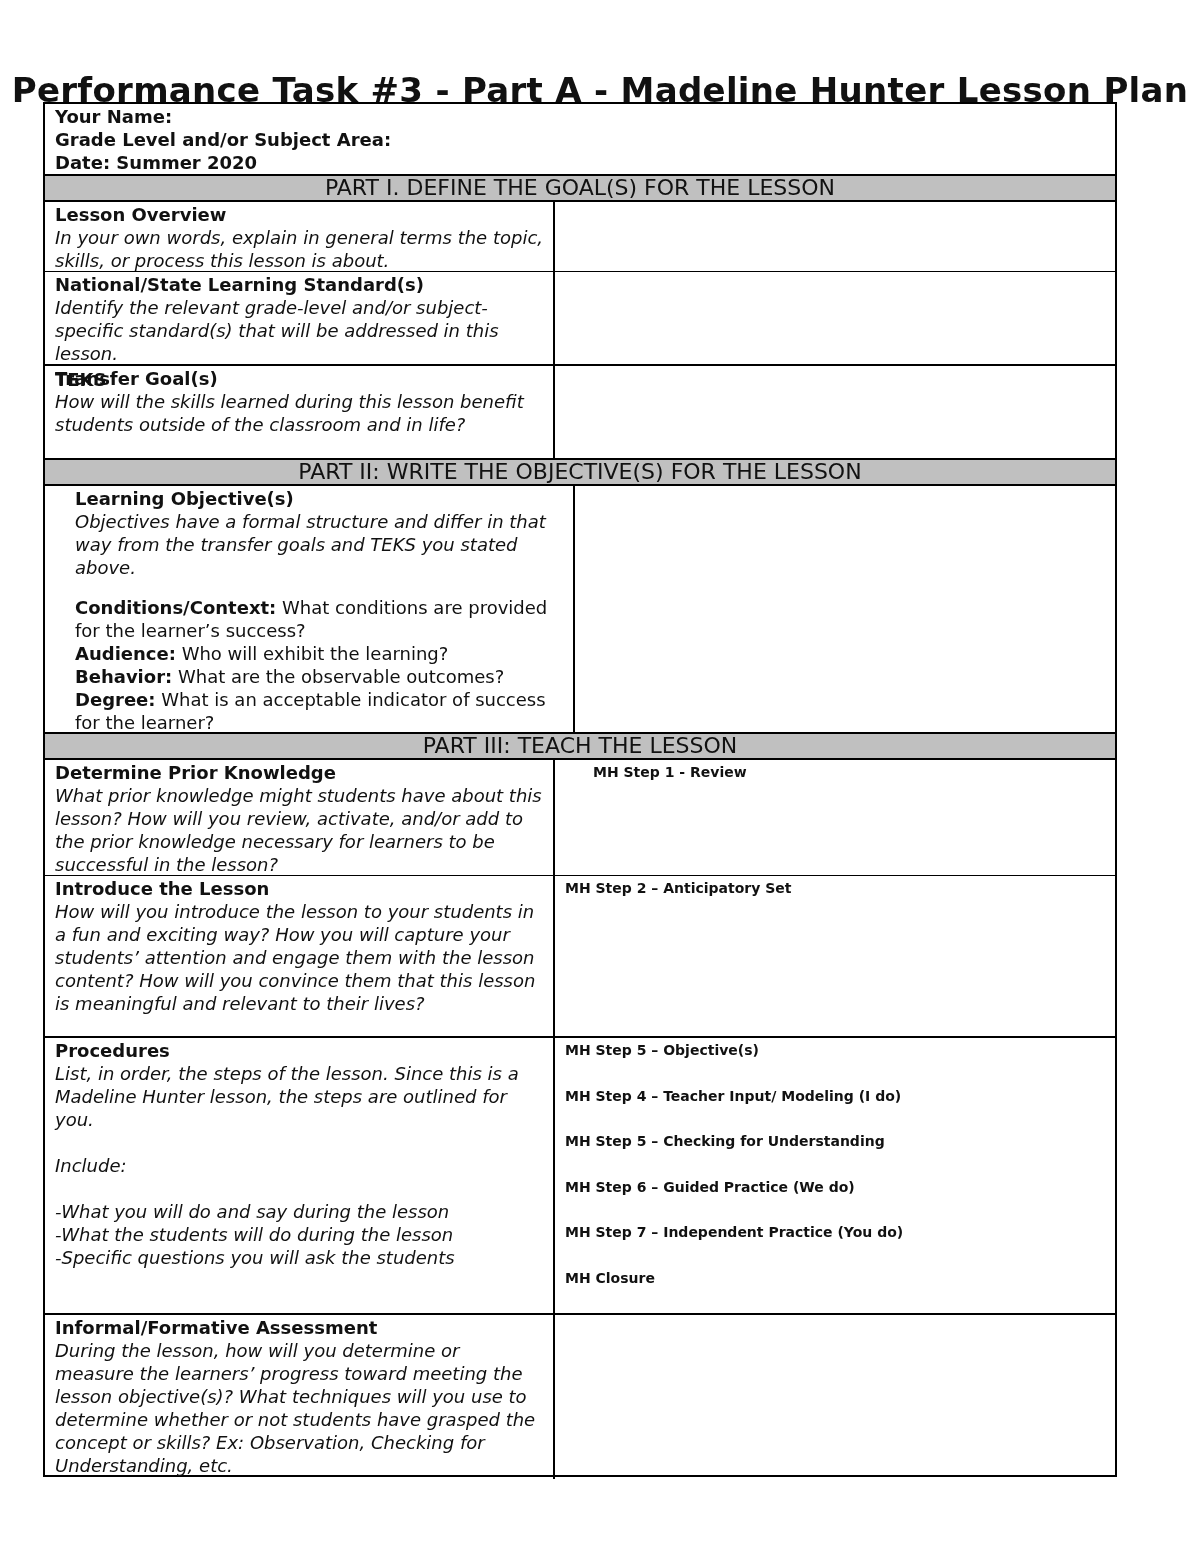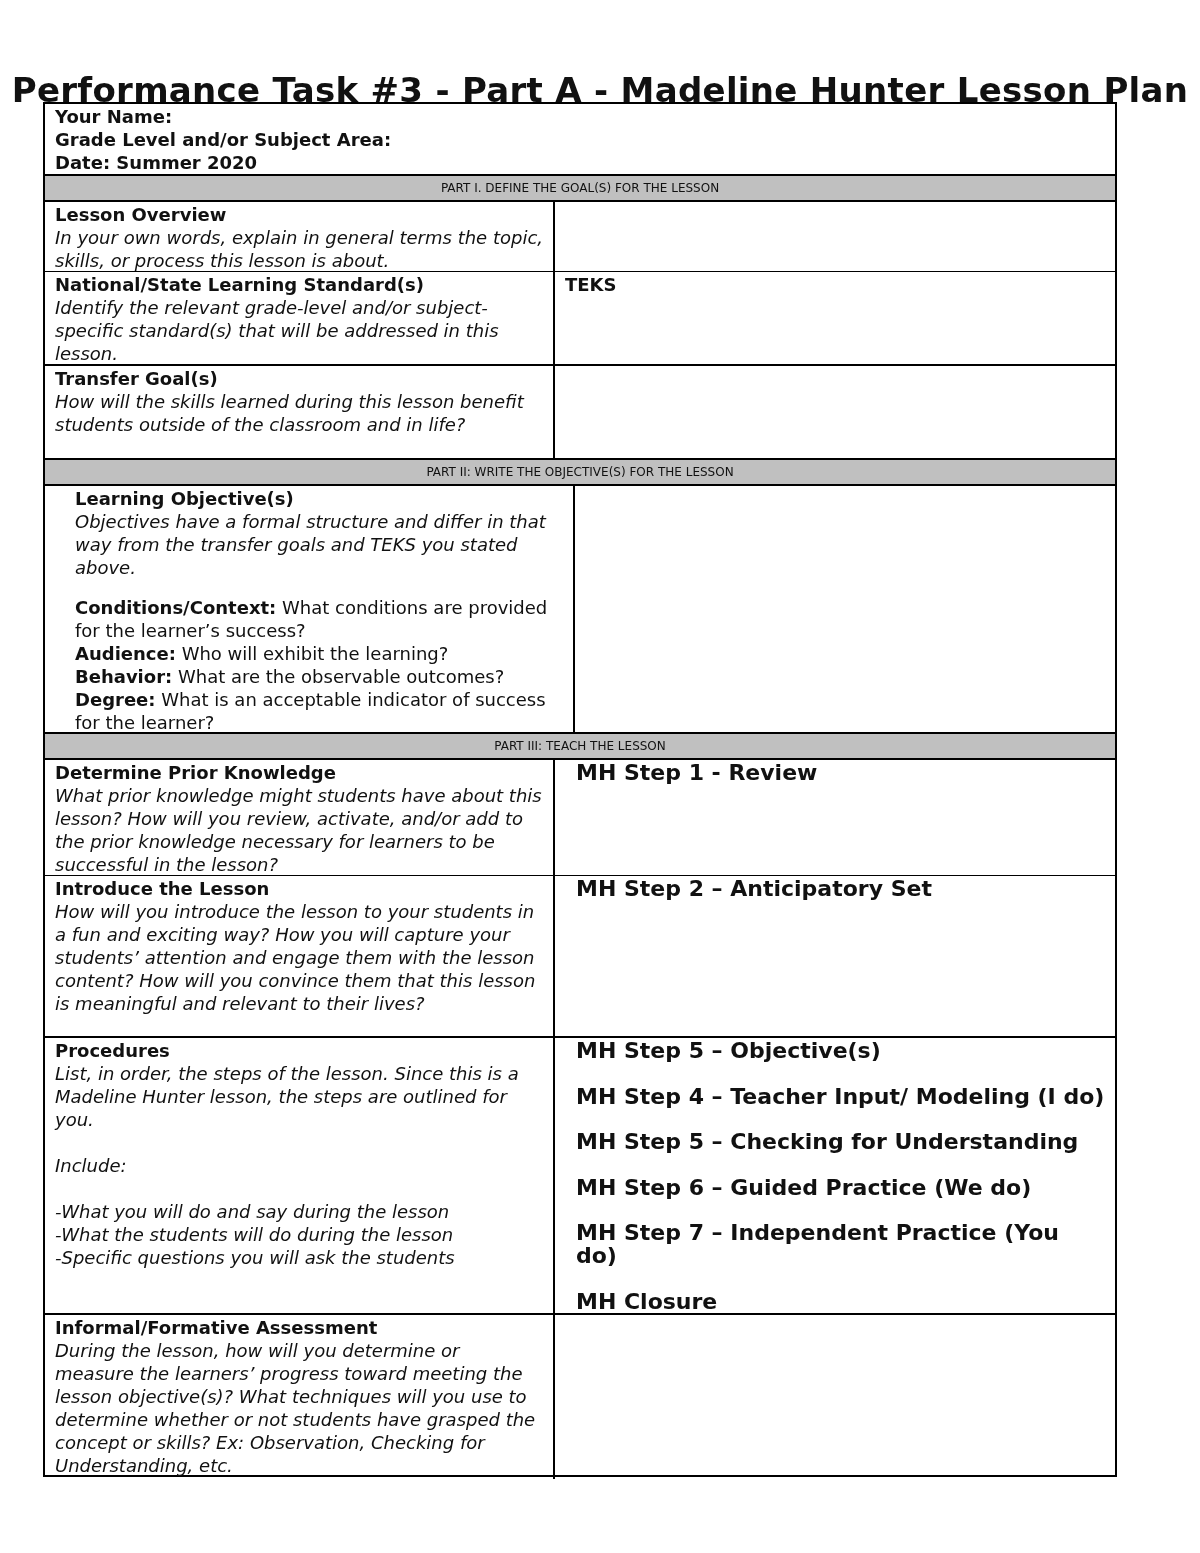--- a/index.html
+++ b/index.html
@@ -16,27 +16,27 @@
       border: 2px solid #000; box-sizing: border-box;
     }
     .row { display: flex; border-top: 1.5px solid #000; }
     .row:first-child { border-top: none; }
     .row.thick { border-top: 2px solid #000; }
     .cell { box-sizing: border-box; padding: 1px 10px 2px 10px; font-size: 18px; line-height: 23px; }
     .c-left { width: 510px; border-right: 2px solid #000; }
     .c-right { flex: 1; }
     .full { width: 100%; }
     .band {
-      background: #c0c0c0; text-align: center; font-size: 12px; line-height: 22px;
+      background: #c0c0c0; text-align: center; font-size: 22px; line-height: 22px;
       padding: 1px 0;
     }
     .bold { font-weight: bold; }
     .ital { font-style: italic; }
     .blank-line { height: 17px; }
-    .step { font-weight: bold; font-size: 22px; line-height: 23px; margin-left: 11px; }
+    .step { font-weight: bold; font-size: 14px; line-height: 23px; }
     .steps-list .step { margin-bottom: 22.5px; }
     .steps-list .step:last-child { margin-bottom: 0; }
   </style>
 </head>
 <body>
 
 <div class="title">Performance Task #3 - Part A - Madeline Hunter Lesson Plan</div>
 
 <div class="sheet">
 
@@ -53,21 +53,21 @@
   </div>
 
   <div class="row thick" style="height:69px;">
     <div class="cell c-left">
       <div class="bold">Lesson Overview</div>
       <div class="ital">In your own words, explain in general terms the topic, skills, or process this lesson is about.</div>
     </div>
     <div class="cell c-right"></div>
   </div>
 
-  <div class="row" style="height:92px;">
+  <div class="row" style="height:92px;flex-direction:column;">
     <div class="cell c-left">
       <div class="bold">National/State Learning Standard(s)</div>
       <div class="ital">Identify the relevant grade-level and/or subject-specific standard(s) that will be addressed in this lesson.</div>
     </div>
     <div class="cell c-right bold">TEKS</div>
   </div>
 
   <div class="row thick" style="height:92px;justify-content:center;">
     <div class="cell c-left">
       <div class="bold">Transfer Goal(s)</div>
@@ -90,21 +90,21 @@
       <div><span class="bold">Behavior:</span><span> What are the observable outcomes?</span></div>
       <div><span class="bold">Degree:</span><span> What is an acceptable indicator of success for the learner?</span></div>
     </div>
     <div class="cell c-right"></div>
   </div>
 
   <div class="row thick">
     <div class="cell full band">PART III: TEACH THE LESSON</div>
   </div>
 
-  <div class="row thick" style="height:115px;">
+  <div class="row thick" style="height:115px;gap:28px;">
     <div class="cell c-left">
       <div class="bold">Determine Prior Knowledge</div>
       <div class="ital">What prior knowledge might students have about this lesson? How will you review, activate, and/or add to the prior knowledge necessary for learners to be successful in the lesson?</div>
     </div>
     <div class="cell c-right">
       <div class="step">MH Step 1 - Review</div>
     </div>
   </div>
 
   <div class="row" style="height:160px;">

